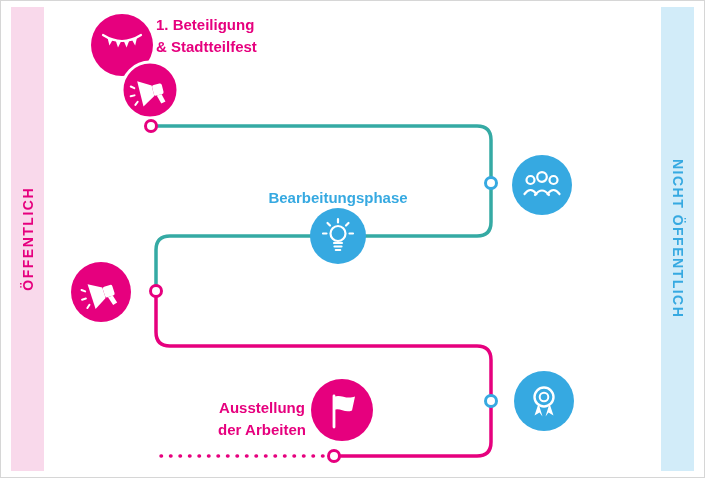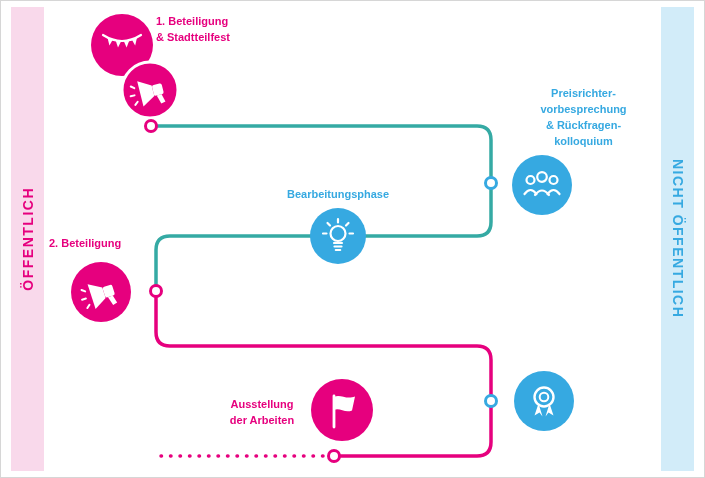--- a/index.html
+++ b/index.html
@@ -31,21 +31,21 @@
   .dotted{stroke-dasharray:0.5 9;}
   .stroke-pink{stroke:var(--pink);}
   .stroke-blue{stroke:var(--blue);}
   .stroke-teal{stroke:var(--teal);}
   .fill-pink{fill:var(--pink);}
   .fill-blue{fill:var(--blue);}
   .ring-white{stroke:#ffffff;stroke-width:3;}
   .node{fill:#ffffff;stroke-width:3;}
   
   .lbl{
-    position:absolute;font-weight:bold;font-size:11px;line-height:1.45;
+    position:absolute;font-weight:bold;font-size:15px;line-height:1.45;
     white-space:pre-line;
   }
   .lbl.pink{color:var(--pink);}
   .lbl.blue{color:var(--blue);}
   .lbl.center{text-align:center;}
   #lbl-step1{left:155px;top:13px;width:150px;}
   #lbl-jury-briefing{left:500px;top:85px;width:165px;}
   #lbl-work-phase{left:257px;top:186px;width:160px;}
   #lbl-step2{left:48px;top:235px;width:120px;}
   #lbl-jury-session{left:516px;top:344px;width:135px;}
@@ -130,22 +130,17 @@
 
     <circle class="node stroke-pink" cx="150" cy="125" r="5.5"></circle>
     <circle class="node stroke-blue" cx="490" cy="182" r="5.5"></circle>
     <circle class="node stroke-pink" cx="155" cy="290" r="5.5"></circle>
     <circle class="node stroke-blue" cx="490" cy="400" r="5.5"></circle>
     <circle class="node stroke-pink" cx="333" cy="455" r="5.5"></circle>
   </svg>
 
   <div class="lbl pink" id="lbl-step1">1. Beteiligung
 &amp; Stadtteilfest</div>
-  <div class="lbl blue center" id="lbl-jury-briefing">Preisrichter-
-vorbesprechung
-&amp; Rückfragen-
-kolloquium</div>
   <div class="lbl blue center" id="lbl-work-phase">Bearbeitungsphase</div>
-  <div class="lbl pink" id="lbl-step2">2. Beteiligung</div>
   <div class="lbl pink center" id="lbl-exhibition">Ausstellung
 der Arbeiten</div>
 
 </div>
 
 </body></html>

